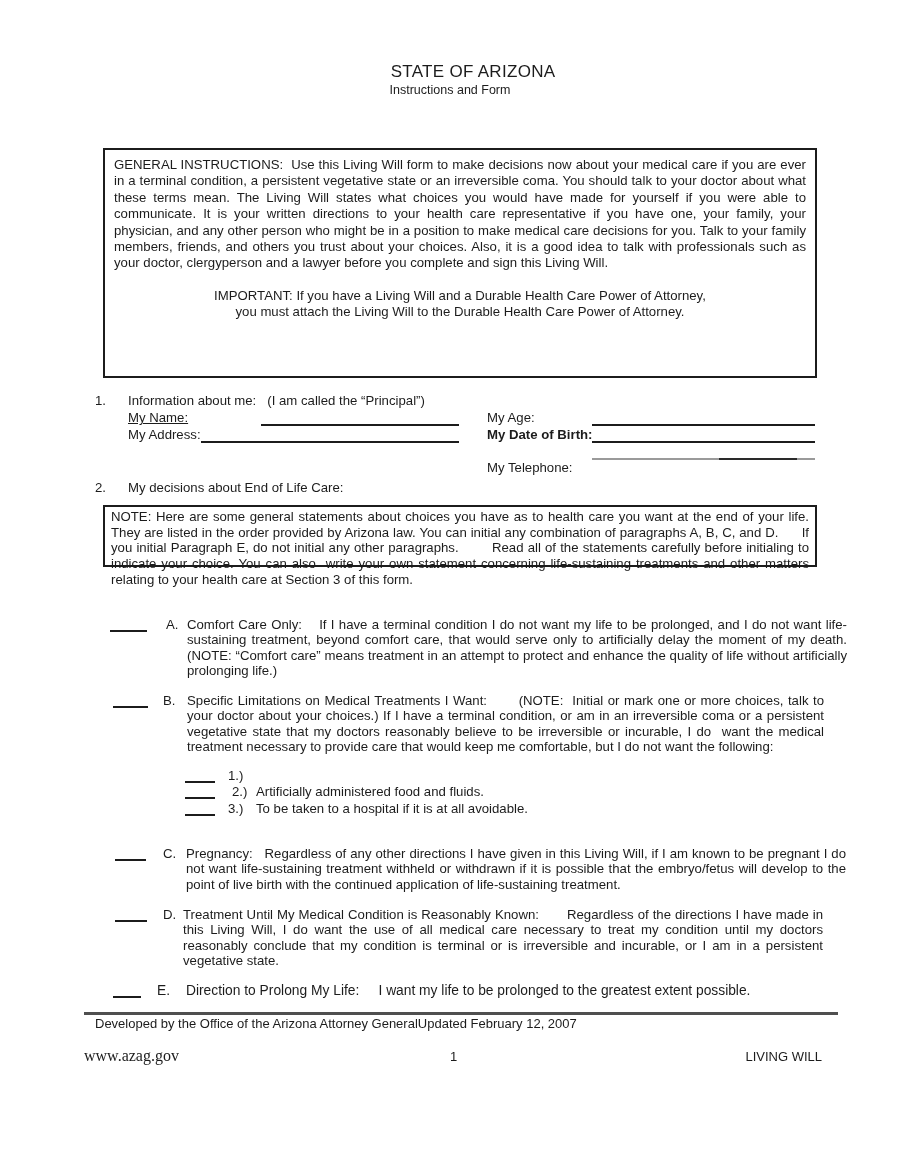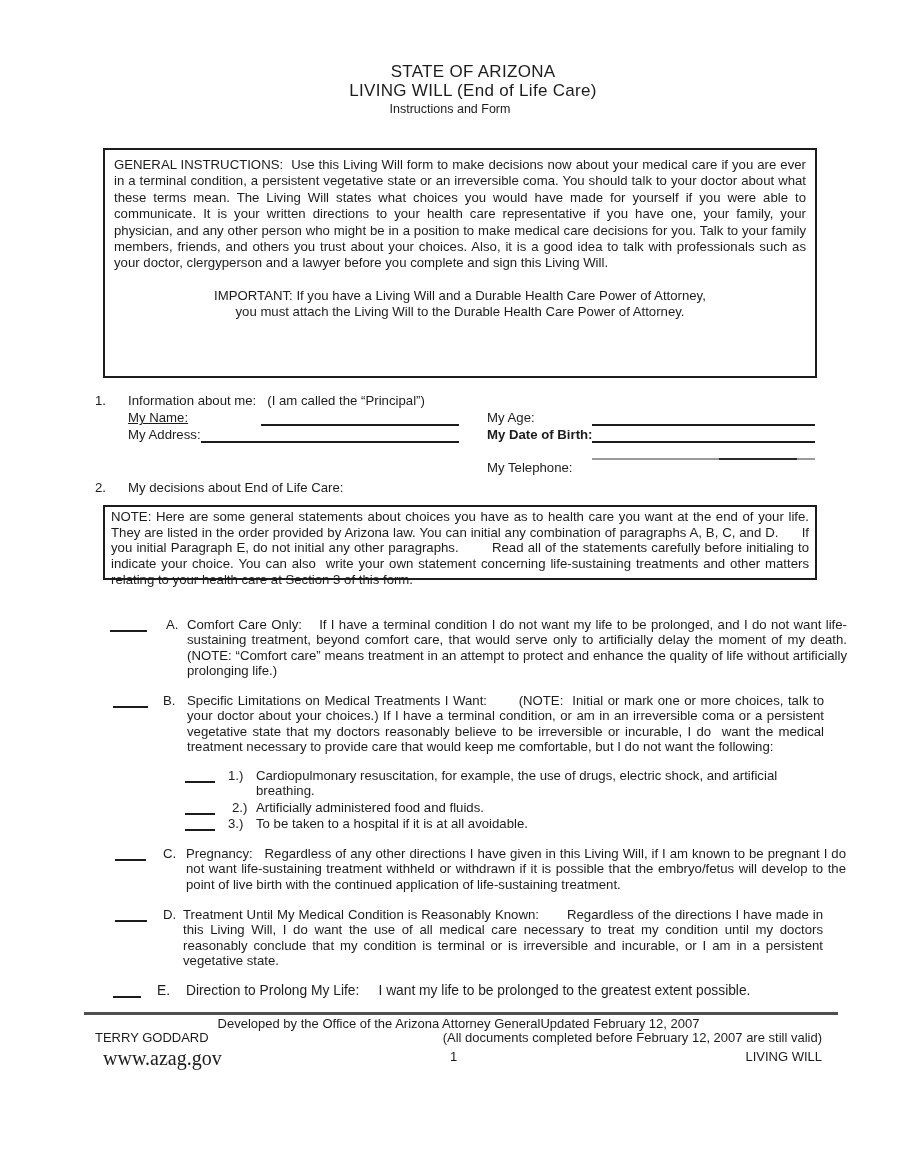--- a/index.html
+++ b/index.html
@@ -21,21 +21,21 @@
   
   .gi-box {
     left:103px; top:148px; width:714px; height:230px; box-sizing:border-box;
     border:2px solid #1c1c1c; padding:7px 9px 0 9px;
     font-size:13.2px; line-height:16.4px;
   }
   .gi-box p { margin:0; }
   .gap-t { margin-top:16px !important; }
 
   .note-box {
-    left:103px; top:505px; width:714px; height:75px; box-sizing:border-box;
+    left:103px; top:505px; width:714px; height:62px; box-sizing:border-box;
     border:2px solid #1c1c1c; padding:2px 6px;
     font-size:13.2px; line-height:15.7px;
   }
 
   
   .sec-num, .sec-title, .f-label { font-size:13.2px; line-height:16px; }
   .blank { border-bottom:2px solid #1c1c1c; height:14px; }
   .blank-gray { border-bottom:2px solid #9a9a9a; height:14px; }
   .tel-dark { position:absolute; right:18px; bottom:-2px; width:78px; border-bottom:2px solid #2a2a2a; }
 
@@ -73,36 +73,35 @@
   .para-d .pletter { width:20px; }
   .para-d .ptext { width:640px; }
 
   .para-e { left:113px; top:983px; font-size:13.8px; }
   .para-e .init { width:28px; margin-right:16px; }
   .para-e .pletter { width:29px; }
   .para-e .ptext { width:655px; }
 
   
   .f-rule { left:84px; top:1012px; width:754px; height:3px; background:#4f4f4f; }
-  .f-row1 { left:95px; top:1017px; width:727px; display:flex; justify-content:center;
+  .f-row1 { left:95px; top:1017px; width:727px; display:flex; justify-content:flex-start;
             font-size:13px; line-height:14px; }
   .f-row2 { left:95px; top:1031px; width:727px; display:flex; justify-content:space-between;
             font-size:13px; line-height:14px; }
-  .f-url  { left:103px; top:1047px; font-family:"Liberation Serif","DejaVu Serif",serif; font-size:20px; }
+  .f-url  { left:84px; top:1047px; font-family:"Liberation Serif","DejaVu Serif",serif; font-size:16px; }
   .f-page { left:450px; top:1049px; font-size:13px; }
   .f-doc  { right:78px; top:1049px; font-size:13px; }
 </style>
 </head>
 <body>
 
 <div class="page">
 
   <div class="abs doc-header">
     <div class="h-main">STATE OF ARIZONA</div>
-    <div class="h-main">LIVING WILL (End of Life Care)</div>
     <div class="h-sub">Instructions and Form</div>
   </div>
 
   <div class="abs gi-box">
     <p class="just">GENERAL INSTRUCTIONS:  Use this Living Will form to make decisions now about your medical care if you are ever in a terminal condition, a persistent vegetative state or an irreversible coma. You should talk to your doctor about what these terms mean. The Living Will states what choices you would have made for yourself if you were able to communicate. It is your written directions to your health care representative if you have one, your family, your physician, and any other person who might be in a position to make medical care decisions for you. Talk to your family members, friends, and others you trust about your choices. Also, it is a good idea to talk with professionals such as your doctor, clergyperson and a lawyer before you complete and sign this Living Will.</p>
     <p class="center gap-t">IMPORTANT: If you have a Living Will and a Durable Health Care Power of Attorney,</p>
     <p class="center">you must attach the Living Will to the Durable Health Care Power of Attorney.</p>
   </div>
 
   <div class="abs sec-num" style="left:95px; top:393px;">1.</div>
@@ -139,22 +138,20 @@
   <div class="para para-b">
     <div class="init"></div>
     <div class="pletter">B.</div>
     <div class="ptext">Specific Limitations on Medical Treatments I Want:       (NOTE:  Initial or mark one or more choices, talk to your doctor about your choices.) If I have a terminal condition, or am in an irreversible coma or a persistent vegetative state that my doctors reasonably believe to be irreversible or incurable, I do  want the medical treatment necessary to provide care that would keep me comfortable, but I do not want the following:</div>
   </div>
 
   <div class="abs sub-items">
     <div class="sub-row">
       <div class="sub-init"></div>
       <div class="sub-num">1.)</div>
-      <div class="sub-text">Cardiopulmonary resuscitation, for example, the use of drugs, electric shock, and artificial
-breathing.</div>
     </div>
     <div class="sub-row">
       <div class="sub-init"></div>
       <div class="sub-num indent">2.)</div>
       <div class="sub-text">Artificially administered food and fluids.</div>
     </div>
     <div class="sub-row">
       <div class="sub-init"></div>
       <div class="sub-num">3.)</div>
       <div class="sub-text">To be taken to a hospital if it is at all avoidable.</div>
@@ -177,21 +174,17 @@
     <div class="init"></div>
     <div class="pletter">E.</div>
     <div class="ptext">Direction to Prolong My Life:     I want my life to be prolonged to the greatest extent possible.</div>
   </div>
 
   <div class="abs f-rule"></div>
   <div class="abs f-row1">
     <span>Developed by the Office of the Arizona Attorney General</span>
     <span>Updated February 12, 2007</span>
   </div>
-  <div class="abs f-row2">
-    <span>TERRY GODDARD</span>
-    <span>(All documents completed before February 12, 2007 are still valid)</span>
-  </div>
   <div class="abs f-url">www.azag.gov</div>
   <div class="abs f-page">1</div>
   <div class="abs f-doc">LIVING WILL</div>
 
 </div>
 
 </body></html>

